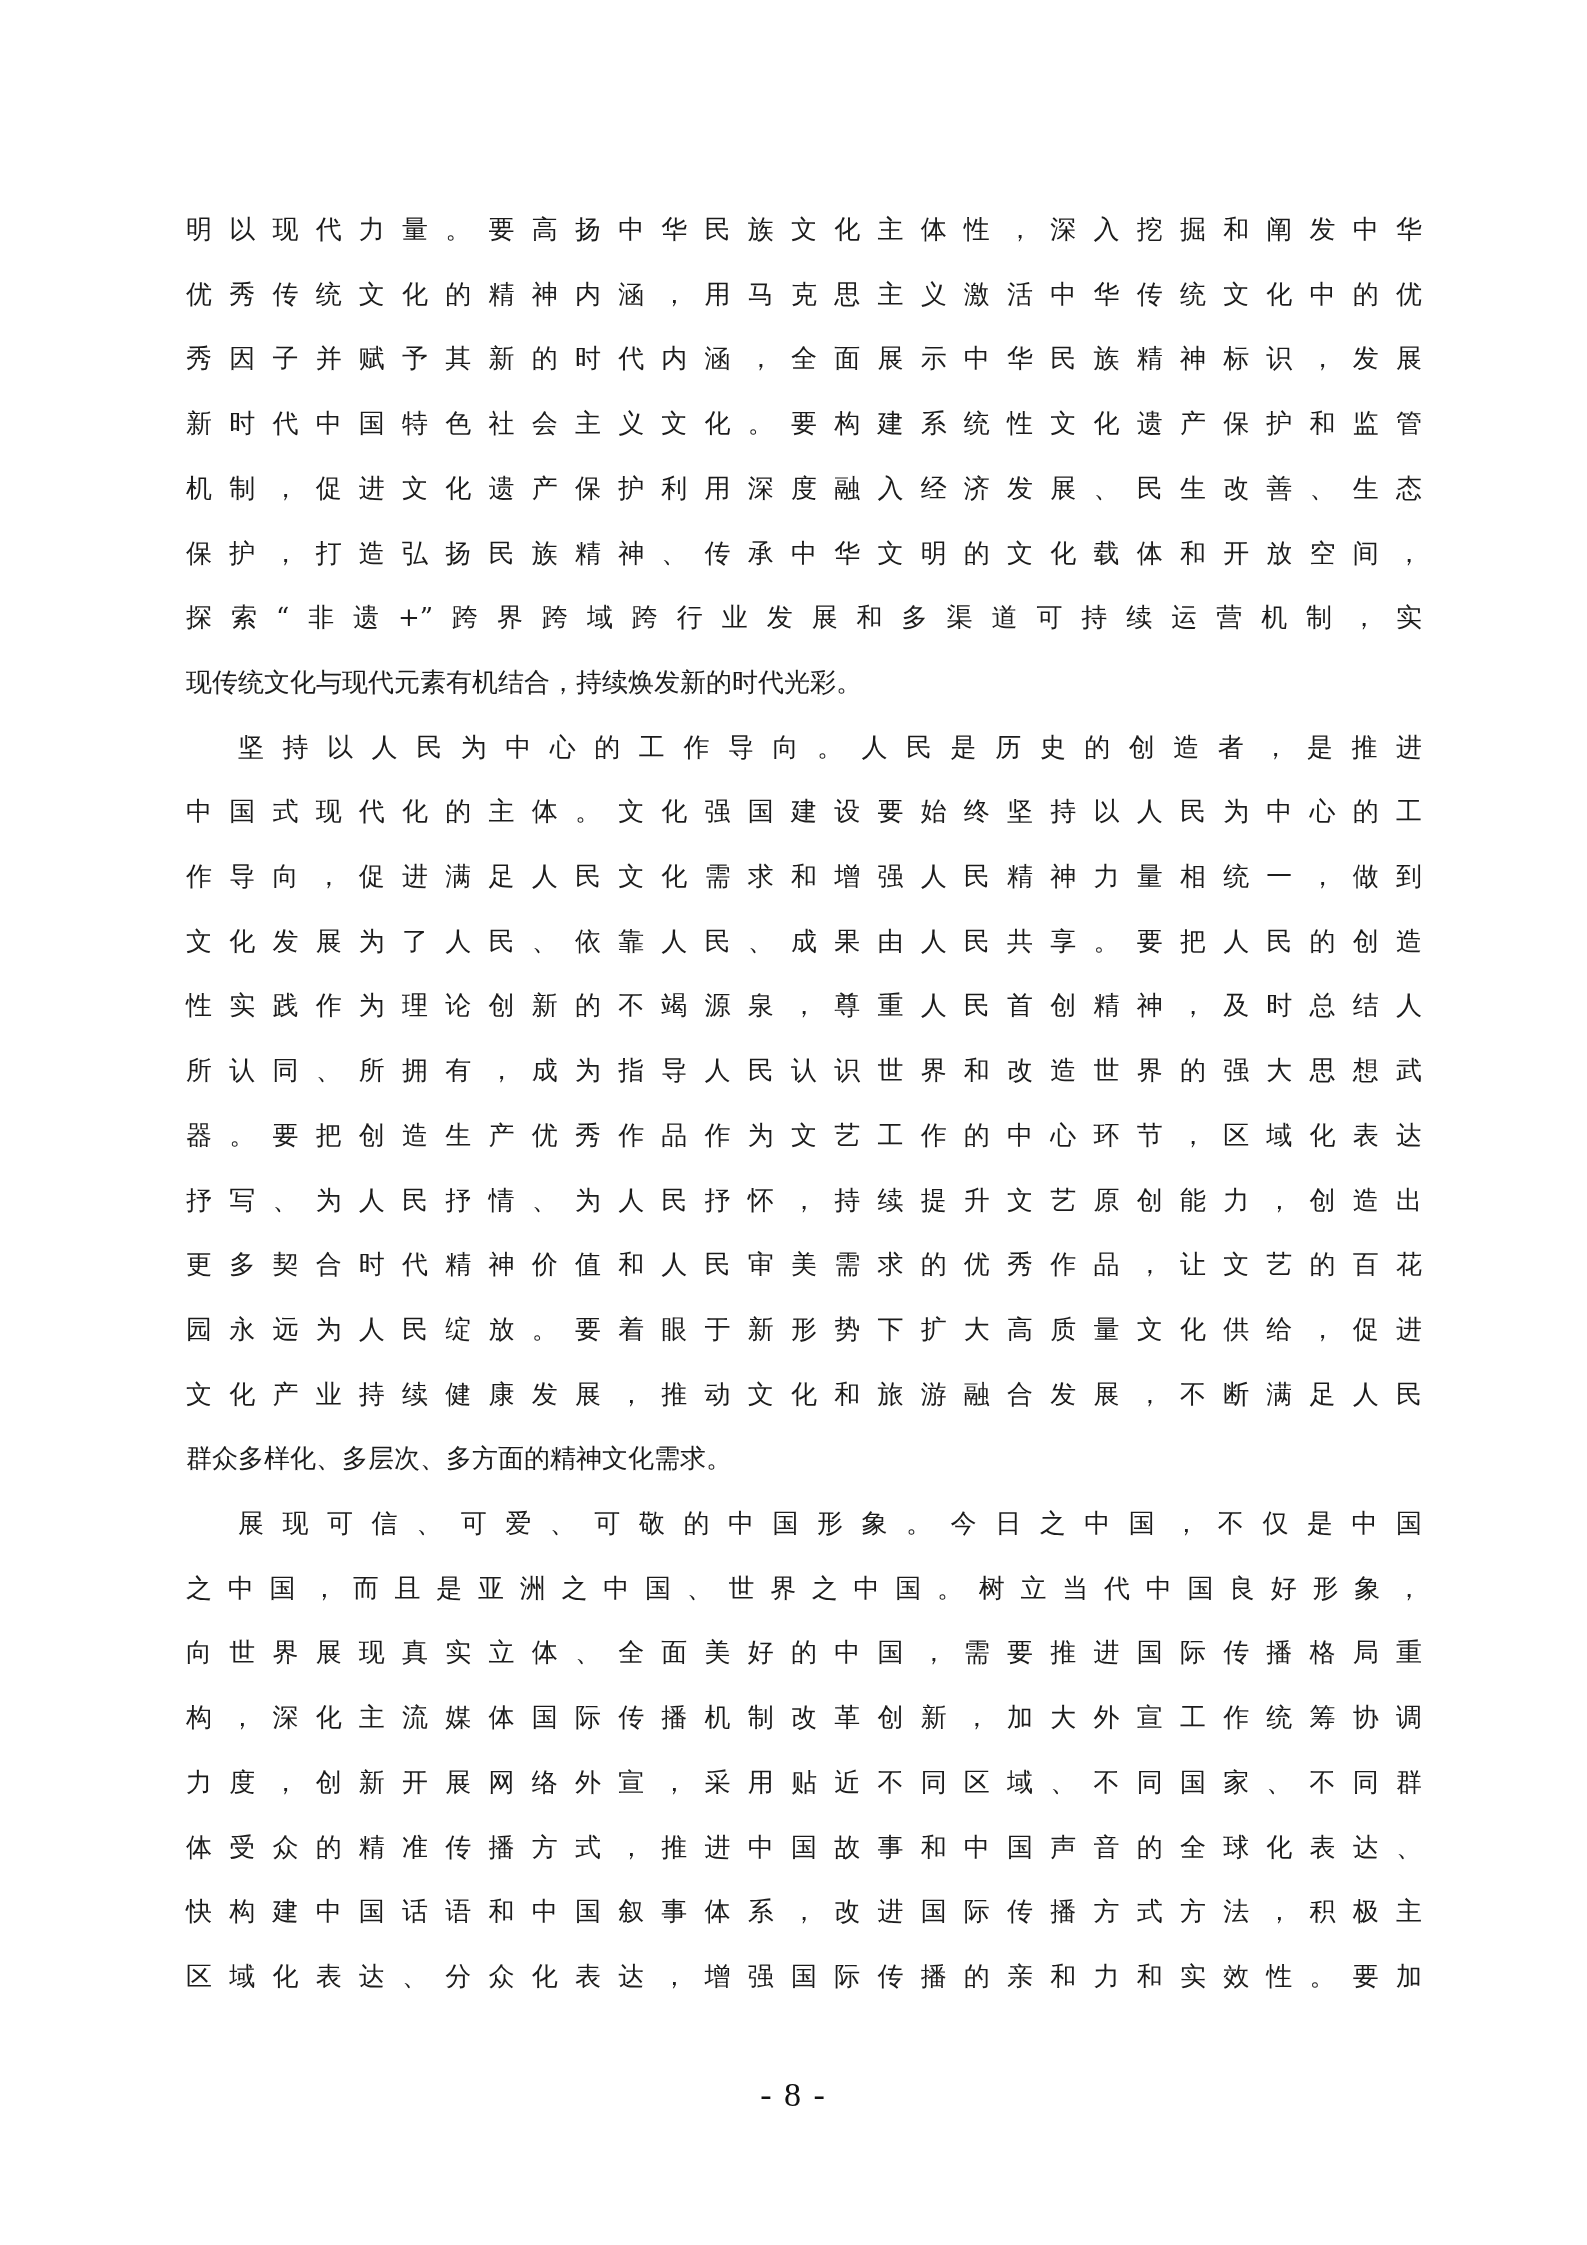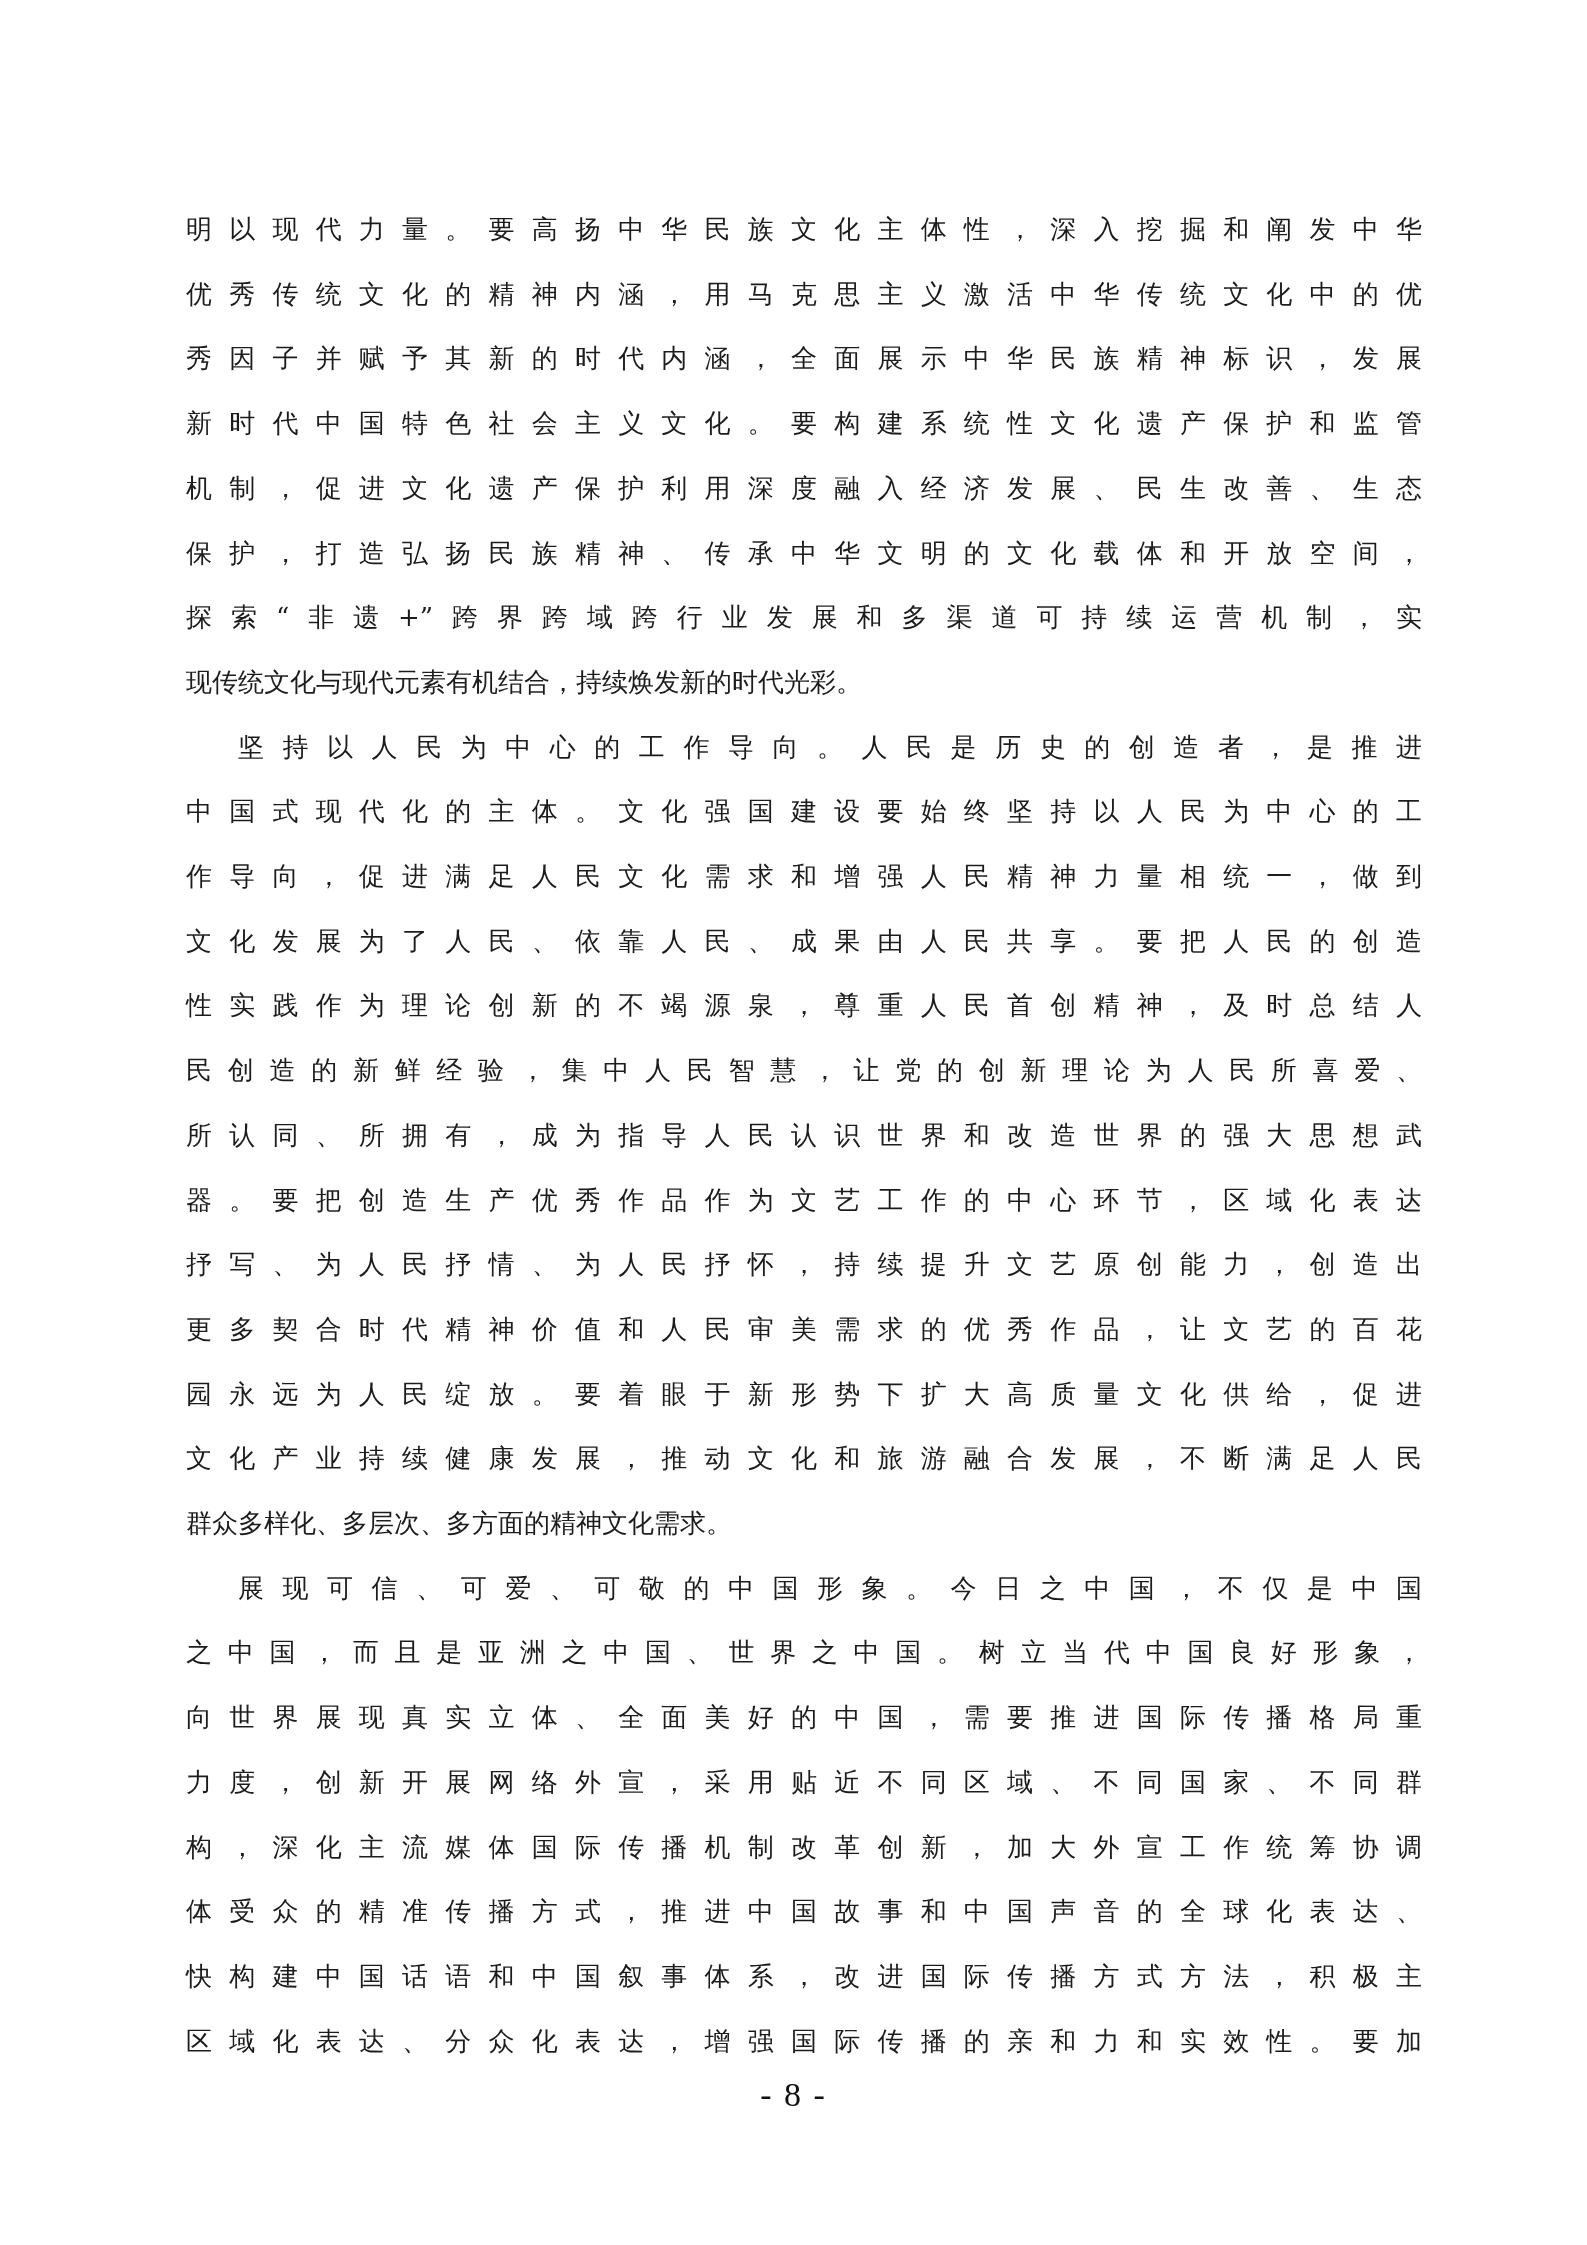--- a/index.html
+++ b/index.html
@@ -67,36 +67,35 @@
       <div class="line">探索“非遗+”跨界跨域跨行业发展和多渠道可持续运营机制，实</div>
       <div class="line end">现传统文化与现代元素有机结合，持续焕发新的时代光彩。</div>
     </div>
 
     <div class="para">
       <div class="line indent">坚持以人民为中心的工作导向。人民是历史的创造者，是推进</div>
       <div class="line">中国式现代化的主体。文化强国建设要始终坚持以人民为中心的工</div>
       <div class="line">作导向，促进满足人民文化需求和增强人民精神力量相统一，做到</div>
       <div class="line">文化发展为了人民、依靠人民、成果由人民共享。要把人民的创造</div>
       <div class="line">性实践作为理论创新的不竭源泉，尊重人民首创精神，及时总结人</div>
-      <div class="line">民创造的新鲜经验，集中人民智慧，让党的创新理论为人民所喜爱、</div>
       <div class="line">所认同、所拥有，成为指导人民认识世界和改造世界的强大思想武</div>
       <div class="line">器。要把创造生产优秀作品作为文艺工作的中心环节，区域化表达</div>
       <div class="line">抒写、为人民抒情、为人民抒怀，持续提升文艺原创能力，创造出</div>
       <div class="line">更多契合时代精神价值和人民审美需求的优秀作品，让文艺的百花</div>
       <div class="line">园永远为人民绽放。要着眼于新形势下扩大高质量文化供给，促进</div>
       <div class="line">文化产业持续健康发展，推动文化和旅游融合发展，不断满足人民</div>
       <div class="line end">群众多样化、多层次、多方面的精神文化需求。</div>
     </div>
 
     <div class="para">
       <div class="line indent">展现可信、可爱、可敬的中国形象。今日之中国，不仅是中国</div>
       <div class="line">之中国，而且是亚洲之中国、世界之中国。树立当代中国良好形象，</div>
       <div class="line">向世界展现真实立体、全面美好的中国，需要推进国际传播格局重</div>
+      <div class="line">构，深化主流媒体国际传播机制改革创新，加大外宣工作统筹协调</div>
       <div class="line">力度，创新开展网络外宣，采用贴近不同区域、不同国家、不同群</div>
-      <div class="line">构，深化主流媒体国际传播机制改革创新，加大外宣工作统筹协调</div>
       <div class="line">体受众的精准传播方式，推进中国故事和中国声音的全球化表达、</div>
       <div class="line">快构建中国话语和中国叙事体系，改进国际传播方式方法，积极主</div>
       <div class="line">区域化表达、分众化表达，增强国际传播的亲和力和实效性。要加</div>
     </div>
 
   </div>
 
   <div class="page-number">- 8 -</div>
 
 </div>

